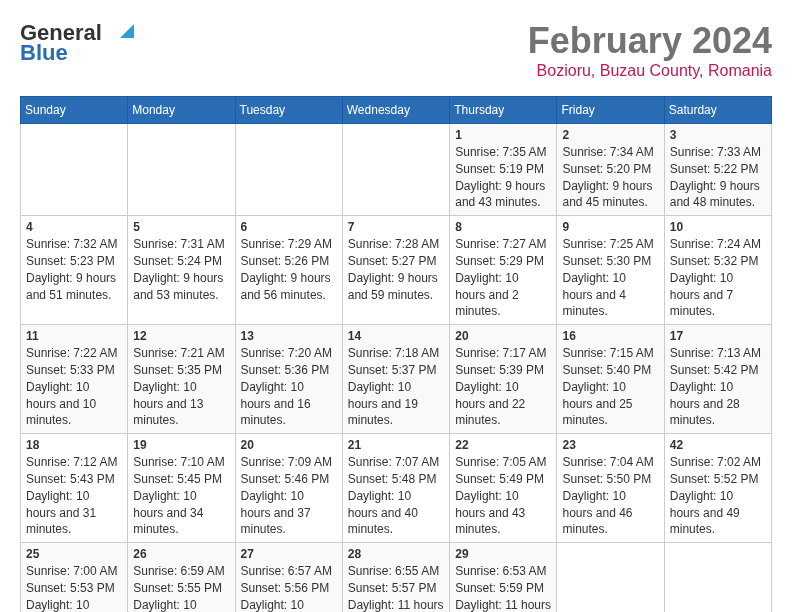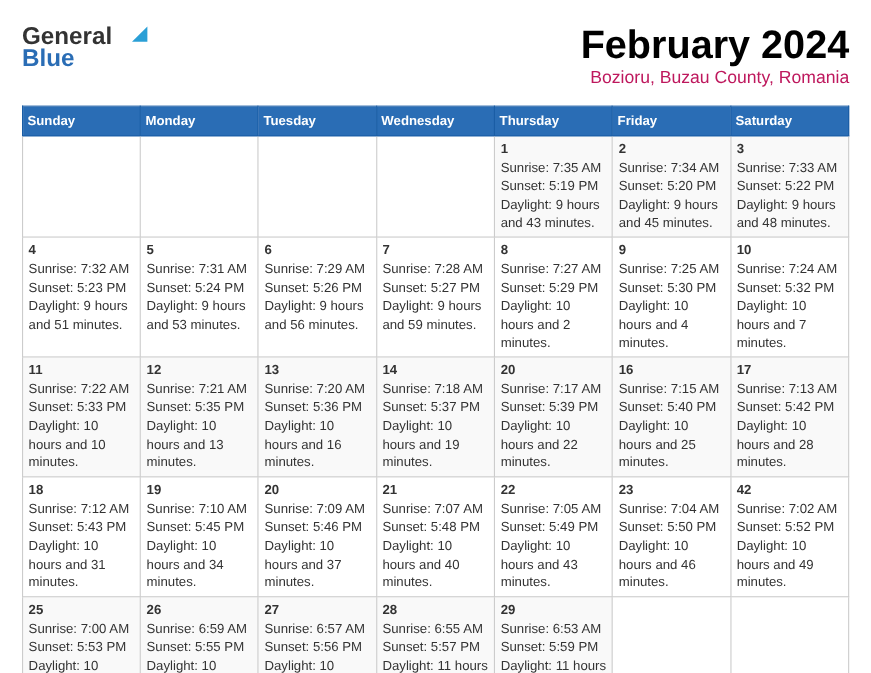--- a/index.html
+++ b/index.html
@@ -25,39 +25,39 @@
       display: flex;
       align-items: center;
       gap: 12px;
     }
     .title-block {
       text-align: right;
     }
     .title-block h1 {
       font-size: 36px;
       font-weight: bold;
-      color: #000000;
+      color: #737373;
     }
     .title-block h2 {
       font-size: 16px;
       font-weight: normal;
       color: #be185d;
     }
     .calendar {
       width: 100%;
       border-collapse: collapse;
       font-size: 11px;
     }
     .calendar thead th {
       background: #2a6db5;
       color: #fff;
       padding: 6px 4px;
       text-align: left;
       font-size: 12px;
-      font-weight: bold;
+      font-weight: normal;
       border: 1px solid #1a5da5;
     }
     .calendar tbody td {
       border: 1px solid #ccc;
       vertical-align: top;
       padding: 4px 5px;
       width: 108px;
       min-height: 80px;
       height: 80px;
     }

